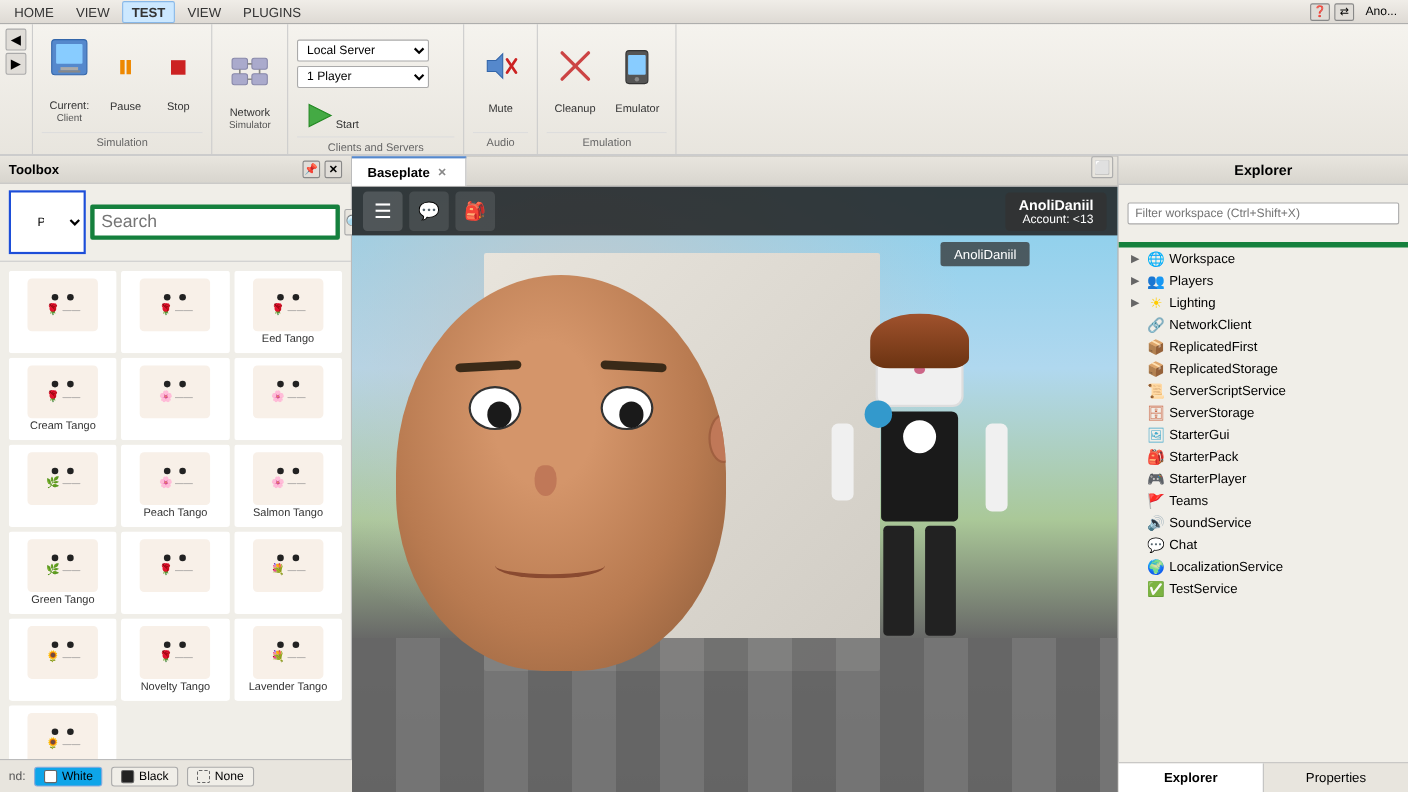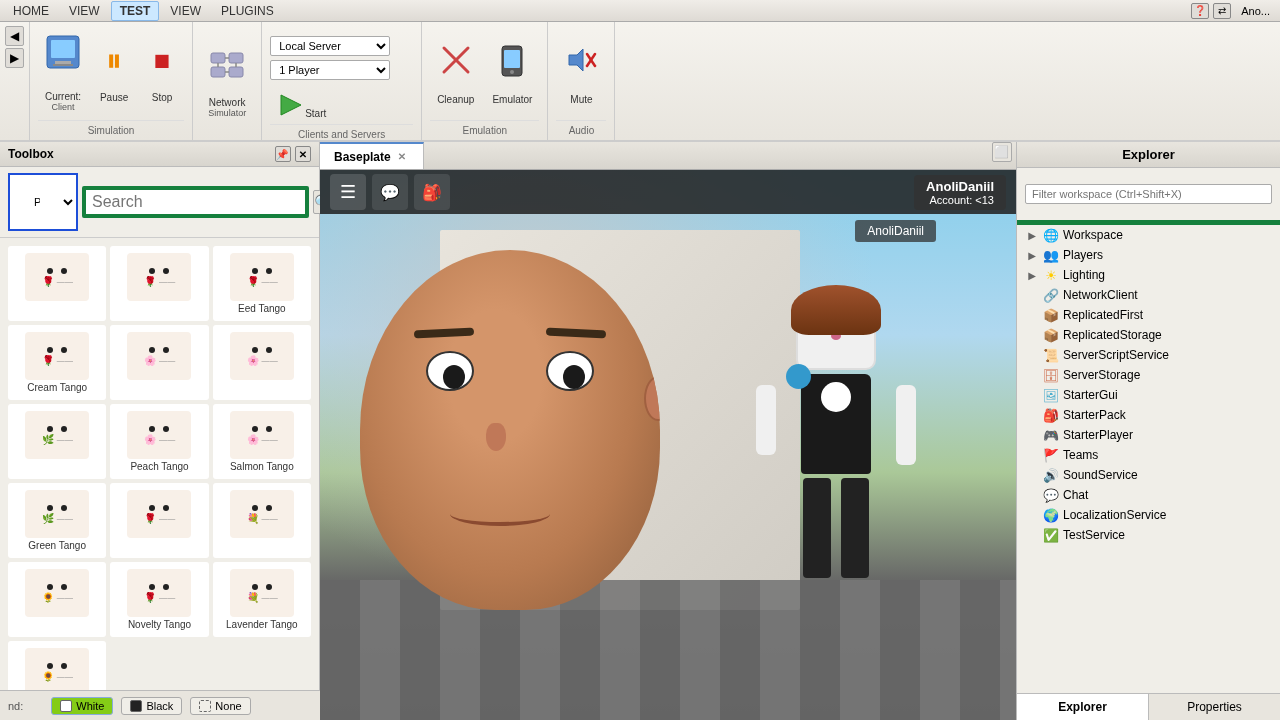--- a/index.html
+++ b/index.html
@@ -123,21 +123,21 @@
       height: 30px; background: #e8e5de; border-top: 1px solid #bbb;
       display: flex; align-items: center; padding: 0 8px; gap: 8px;
       font-size: 11px;
     }
     .background-label { color: #555; }
     .bg-option {
       display: flex; align-items: center; gap: 4px; cursor: pointer;
       padding: 2px 8px; border: 1px solid #aaa; border-radius: 3px;
       background: #f0eee8; font-size: 11px;
     }
-    .bg-option.active { background: #84cc16; border-color: #88aadd; margin-left: 20px; }
+    .bg-option.active { background: #0ea5e9; border-color: #88aadd; }
     .color-swatch {
       width: 12px; height: 12px; border: 1px solid #666; border-radius: 2px;
     }
 
     
     #viewport-area {
       flex: 1; display: flex; flex-direction: column;
       background: #555;
     }
     #tab-bar {
@@ -366,50 +366,50 @@
         <span class="label">Start</span>
       </div>
     </div>
     <div class="ribbon-section-title">Clients and Servers</div>
   </div>
 
   <div class="ribbon-section">
     <div class="ribbon-buttons">
       <div class="ribbon-btn">
         <svg width="36" height="36" viewBox="0 0 36 36">
+          <polygon points="6,13 14,13 20,7 20,29 14,23 6,23" fill="#5588cc" stroke="#3366aa" stroke-width="1"></polygon>
+          <line x1="24" y1="12" x2="32" y2="24" stroke="#cc2222" stroke-width="2.5" stroke-linecap="round"></line>
+          <line x1="32" y1="12" x2="24" y2="24" stroke="#cc2222" stroke-width="2.5" stroke-linecap="round"></line>
+        </svg>
+        <span class="label">Mute</span>
+      </div>
+    </div>
+    <div class="ribbon-section-title">Audio</div>
+  </div>
+
+  <div class="ribbon-section">
+    <div class="ribbon-buttons">
+      <div class="ribbon-btn">
+        <svg width="36" height="36" viewBox="0 0 36 36">
           <line x1="6" y1="6" x2="30" y2="30" stroke="#cc4444" stroke-width="3" stroke-linecap="round"></line>
           <line x1="30" y1="6" x2="6" y2="30" stroke="#cc4444" stroke-width="3" stroke-linecap="round"></line>
         </svg>
         <span class="label">Cleanup</span>
       </div>
       <div class="ribbon-btn">
         <svg width="36" height="36" viewBox="0 0 36 36">
           <rect x="8" y="4" width="20" height="30" rx="3" fill="#555" stroke="#333" stroke-width="1"></rect>
           <rect x="10" y="8" width="16" height="18" rx="1" fill="#88ccff"></rect>
           <circle cx="18" cy="30" r="2" fill="#888"></circle>
         </svg>
         <span class="label">Emulator</span>
       </div>
     </div>
     <div class="ribbon-section-title">Emulation</div>
   </div>
-
-  <div class="ribbon-section">
-    <div class="ribbon-buttons">
-      <div class="ribbon-btn">
-        <svg width="36" height="36" viewBox="0 0 36 36">
-          <polygon points="6,13 14,13 20,7 20,29 14,23 6,23" fill="#5588cc" stroke="#3366aa" stroke-width="1"></polygon>
-          <line x1="24" y1="12" x2="32" y2="24" stroke="#cc2222" stroke-width="2.5" stroke-linecap="round"></line>
-          <line x1="32" y1="12" x2="24" y2="24" stroke="#cc2222" stroke-width="2.5" stroke-linecap="round"></line>
-        </svg>
-        <span class="label">Mute</span>
-      </div>
-    </div>
-    <div class="ribbon-section-title">Audio</div>
-  </div>
 </div>
 
 <div id="main-area">
 
   <div id="toolbox">
     <div id="toolbox-header">
       <span>Toolbox</span>
       <div id="toolbox-header-controls">
         <div class="header-btn">📌</div>
         <div class="header-btn">✕</div>

